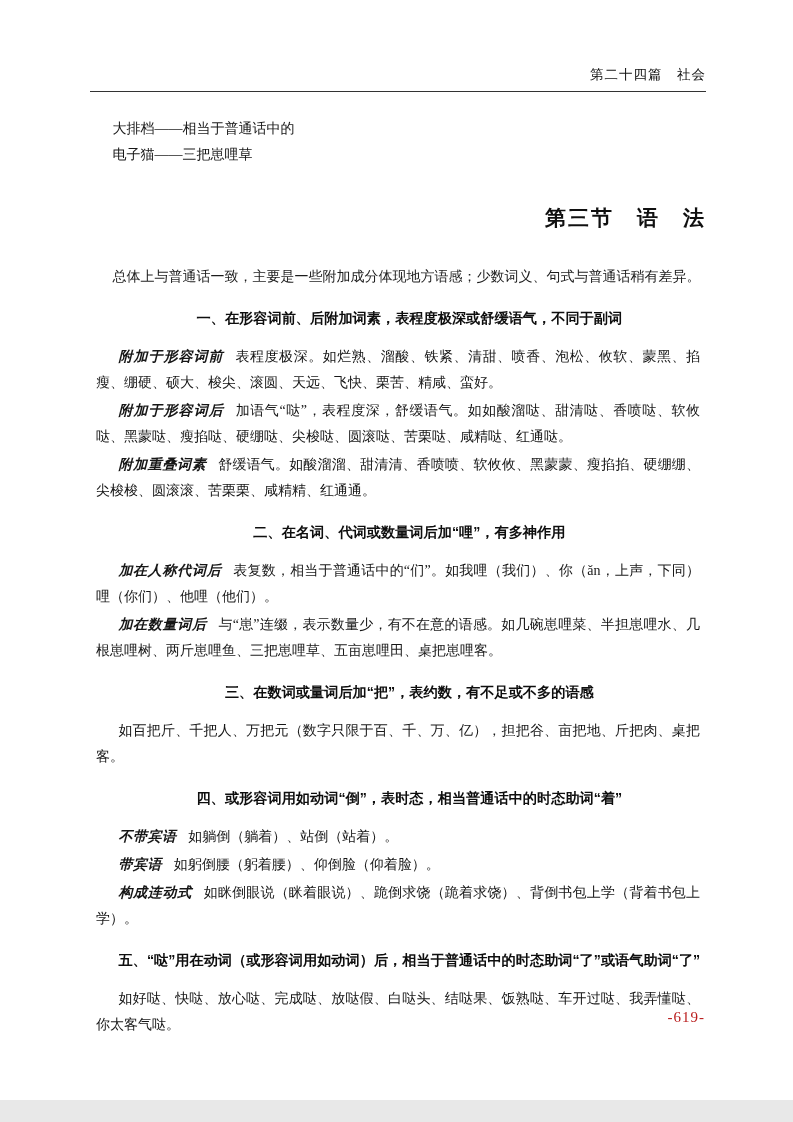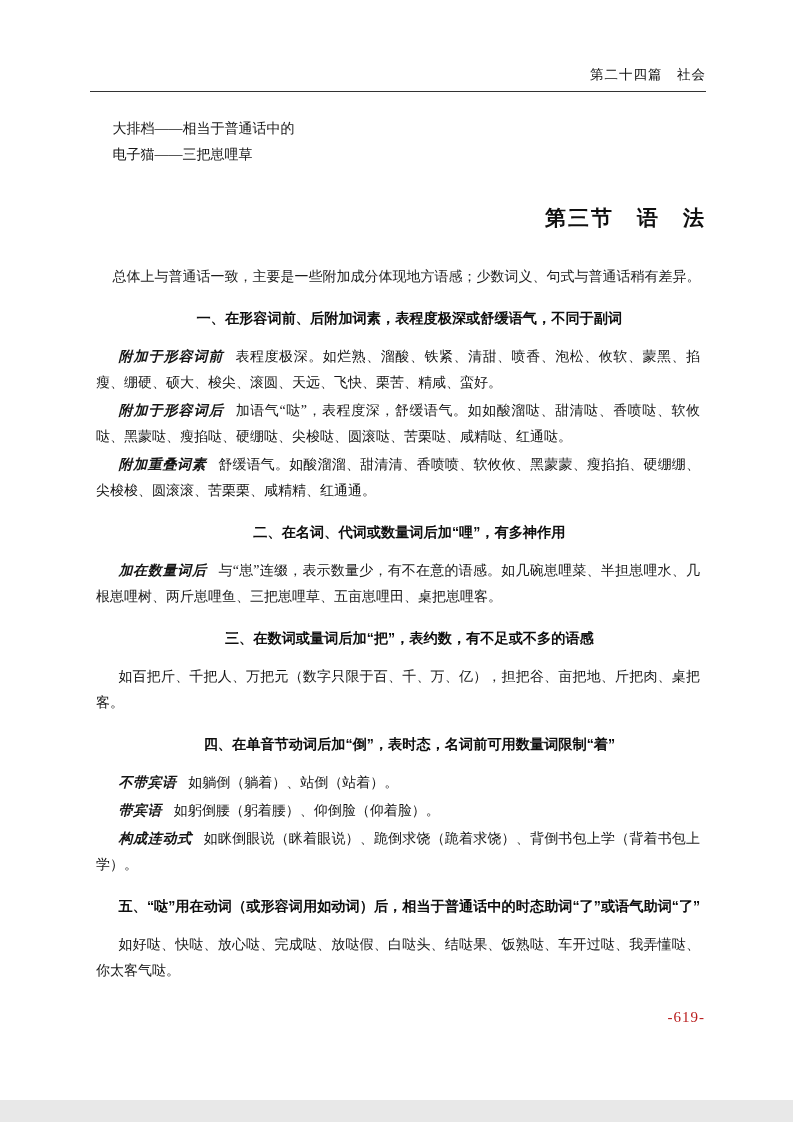--- a/index.html
+++ b/index.html
@@ -99,27 +99,28 @@
   <p class="lead">总体上与普通话一致，主要是一些附加成分体现地方语感；少数词义、句式与普通话稍有差异。</p>
 
   <h3 class="hd">一、在形容词前、后附加词素，表程度极深或舒缓语气，不同于副词</h3>
 
   <p class="para"><span class="term">附加于形容词前</span><span>表程度极深。如烂熟、溜酸、铁紧、清甜、喷香、泡松、攸软、蒙黑、掐瘦、绷硬、硕大、梭尖、滚圆、天远、飞快、栗苦、精咸、蛮好。</span></p>
   <p class="para"><span class="term">附加于形容词后</span><span>加语气“哒”，表程度深，舒缓语气。如如酸溜哒、甜清哒、香喷哒、软攸哒、黑蒙哒、瘦掐哒、硬绷哒、尖梭哒、圆滚哒、苦栗哒、咸精哒、红通哒。</span></p>
   <p class="para"><span class="term">附加重叠词素</span><span>舒缓语气。如酸溜溜、甜清清、香喷喷、软攸攸、黑蒙蒙、瘦掐掐、硬绷绷、尖梭梭、圆滚滚、苦栗栗、咸精精、红通通。</span></p>
 
   <h3 class="hd">二、在名词、代词或数量词后加“哩”，有多神作用</h3>
 
+  <p class="para"><span class="term">加在人称代词后</span><span>表复数，相当于普通话中的“们”。如我哩（我们）、你（ǎn，上声，下同）哩（你们）、他哩（他们）。</span></p>
   <p class="para"><span class="term">加在数量词后</span><span>与“崽”连缀，表示数量少，有不在意的语感。如几碗崽哩菜、半担崽哩水、几根崽哩树、两斤崽哩鱼、三把崽哩草、五亩崽哩田、桌把崽哩客。</span></p>
 
   <h3 class="hd">三、在数词或量词后加“把”，表约数，有不足或不多的语感</h3>
 
   <p class="para"><span>如百把斤、千把人、万把元（数字只限于百、千、万、亿），担把谷、亩把地、斤把肉、桌把客。</span></p>
 
-  <h3 class="hd">四、在单音节动词后加“倒”，表时态，名词前可用数量词限制“着”</h3>
+  <h3 class="hd">四、或形容词用如动词“倒”，表时态，相当普通话中的时态助词“着”</h3>
 
   <p class="para"><span class="term">不带宾语</span><span>如躺倒（躺着）、站倒（站着）。</span></p>
   <p class="para"><span class="term">带宾语</span><span>如躬倒腰（躬着腰）、仰倒脸（仰着脸）。</span></p>
   <p class="para"><span class="term">构成连动式</span><span>如眯倒眼说（眯着眼说）、跪倒求饶（跪着求饶）、背倒书包上学（背着书包上学）。</span></p>
 
   <h3 class="hd">五、“哒”用在动词（或形容词用如动词）后，相当于普通话中的时态助词“了”或语气助词“了”</h3>
 
   <p class="para"><span>如好哒、快哒、放心哒、完成哒、放哒假、白哒头、结哒果、饭熟哒、车开过哒、我弄懂哒、你太客气哒。</span></p>
 
   <div class="page-number">-619-</div>

